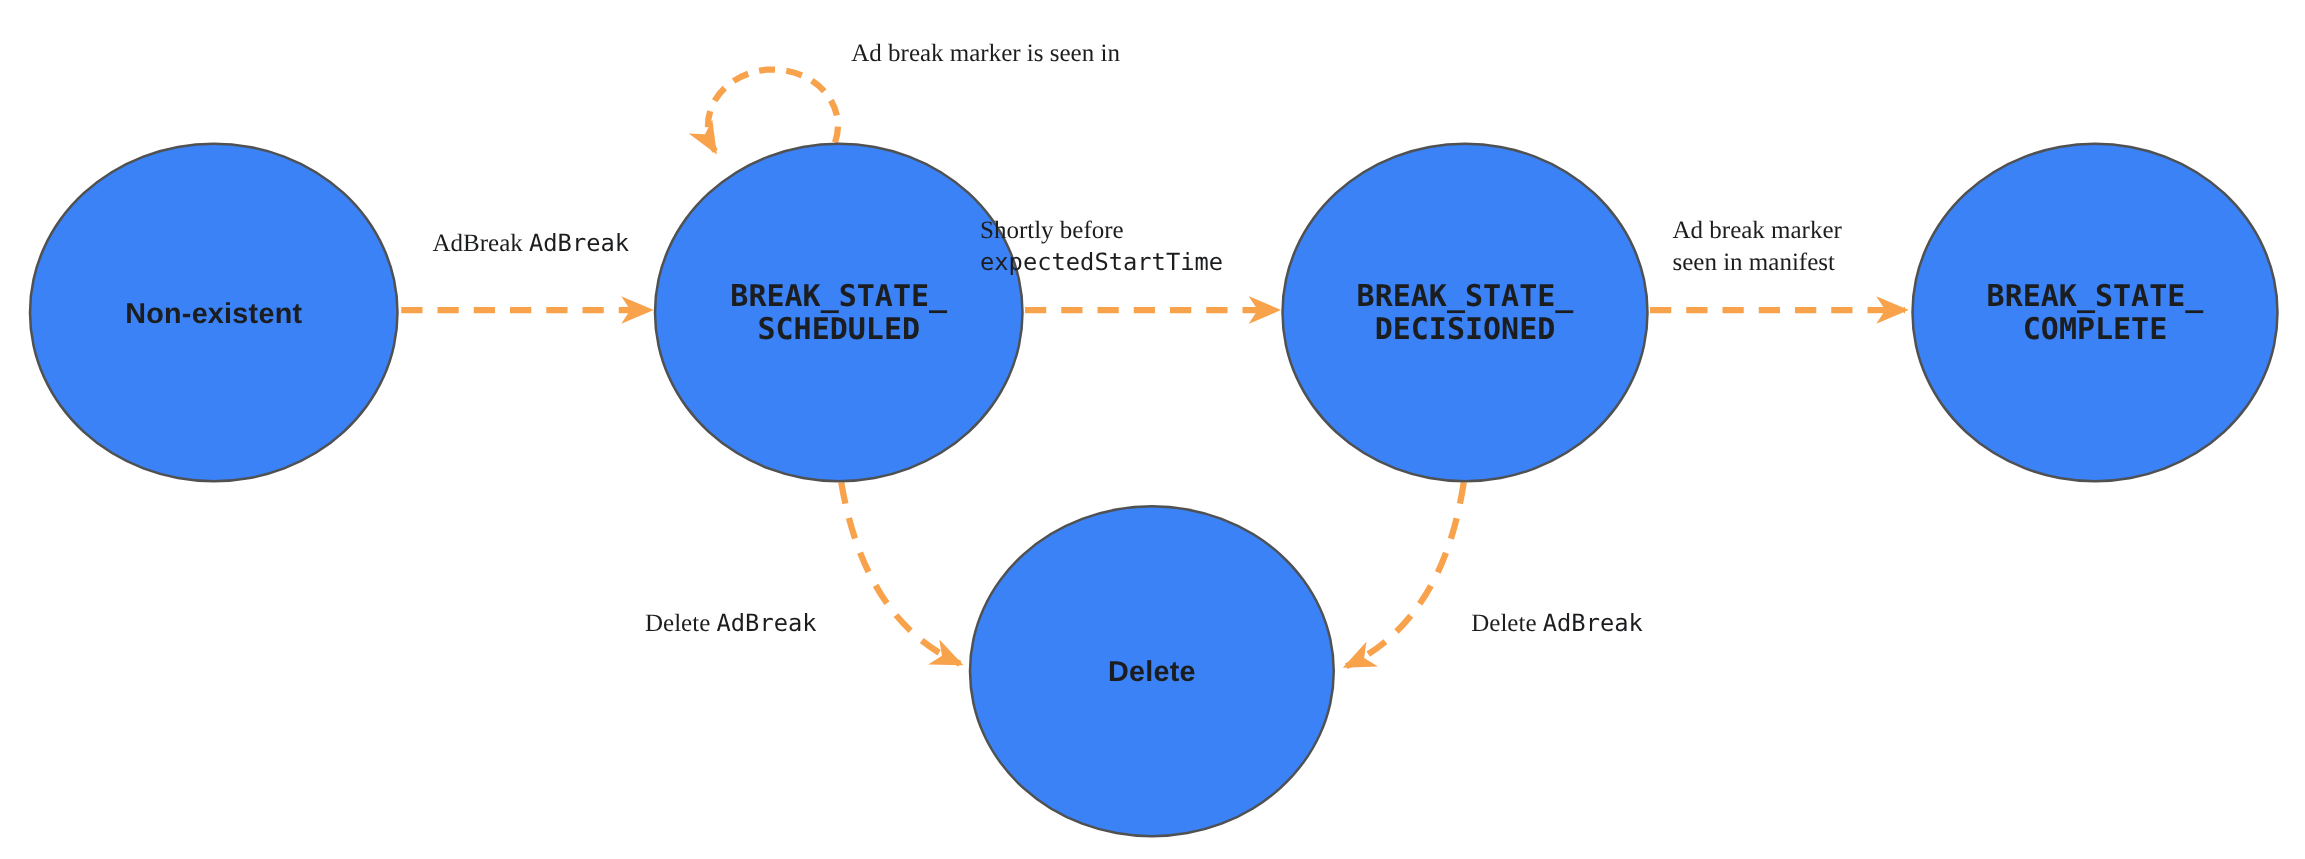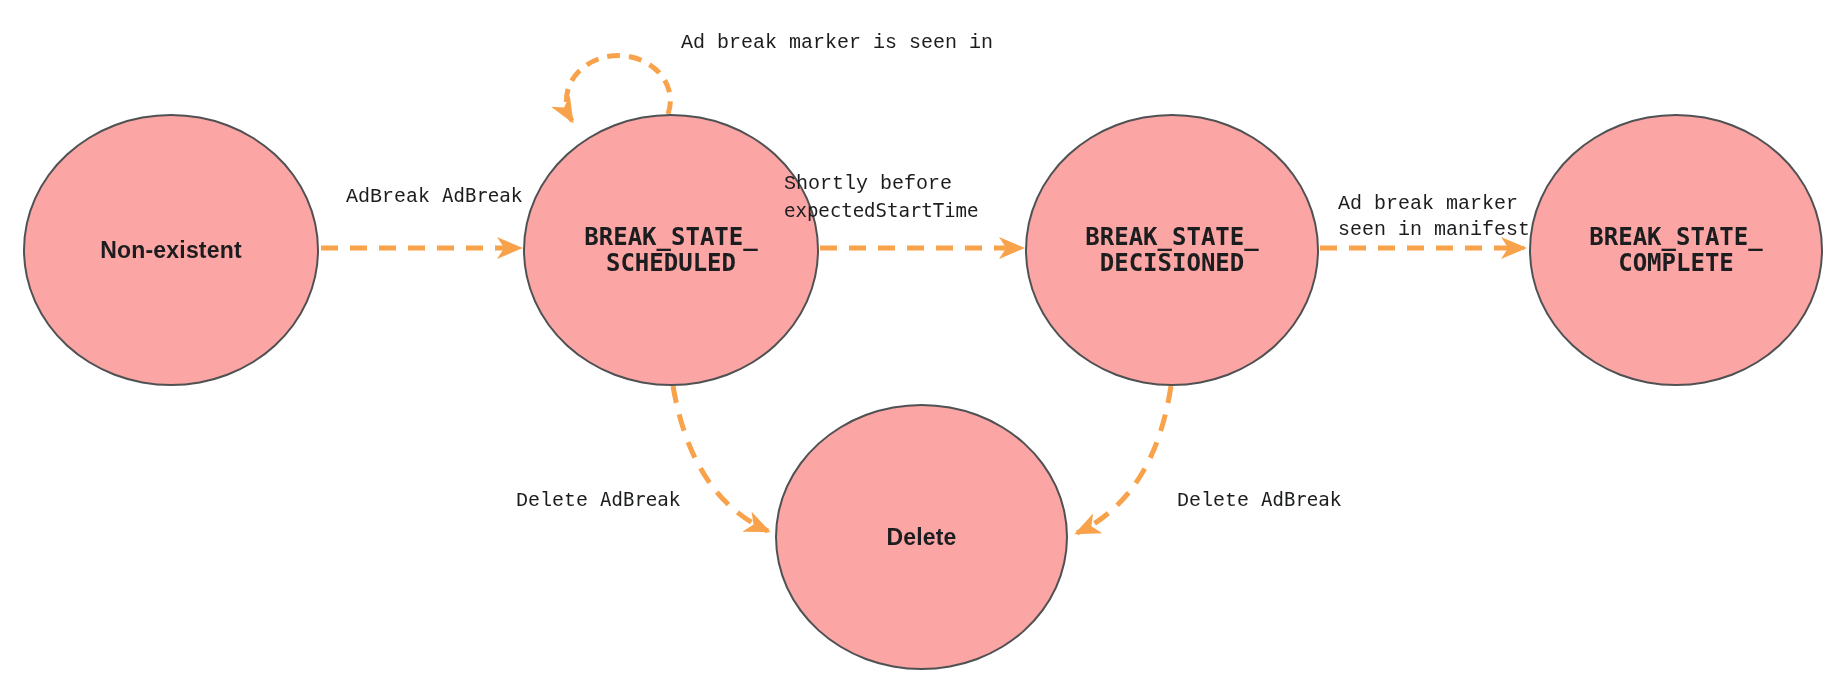--- a/index.html
+++ b/index.html
@@ -29,21 +29,21 @@
     stroke: #F8A24C;
     stroke-width: 5;
     stroke-dasharray: 17 12;
   }
   .edge.loop {
     stroke-dasharray: 13 9;
   }
   .node {
     position: absolute;
     box-sizing: border-box;
-    background: #fca5a5;
+    background: #3b82f6;
     border: 2px solid #4f5153;
     border-radius: 50%;
     display: flex;
     flex-direction: column;
     align-items: center;
     justify-content: center;
     text-align: center;
   }
   .node .name-sans {
     font-family: "Liberation Sans", sans-serif;
@@ -62,21 +62,21 @@
     position: absolute;
     font-size: 20px;
     line-height: 26px;
     white-space: nowrap;
   }
   .edge-label .mono {
     font-family: "DejaVu Sans Mono", monospace;
     font-size: 19px;
   }
   .edge-label .sans {
-    font-family: Liberation Mono, monospace;
+    font-family: Liberation Serif, serif;
   }
   .edge-label .line { display: block; }
 </style>
 </head>
 <body>
 
 <div class="stage">
 
   <svg class="edges" viewBox="0 0 1844 687">
     <defs>
@@ -123,21 +123,21 @@
 
   <div class="edge-label" style="left:681px; top:30px;">
     <span class="line sans">Ad break marker is seen in</span>
   </div>
 
   <div class="edge-label" style="left:784px; top:171px;">
     <span class="line sans">Shortly before</span>
     <span class="line mono">expectedStartTime</span>
   </div>
 
-  <div class="edge-label" style="left:1338px; top:171px;margin-top:20px;">
+  <div class="edge-label" style="left:1338px; top:171px;">
     <span class="line sans">Ad break marker</span>
     <span class="line sans">seen in manifest</span>
   </div>
 
   <div class="edge-label" style="left:516px; top:486px;">
     <span class="sans">Delete </span><span class="mono">AdBreak</span>
   </div>
 
   <div class="edge-label" style="left:1177px; top:486px;">
     <span class="sans">Delete </span><span class="mono">AdBreak</span>

